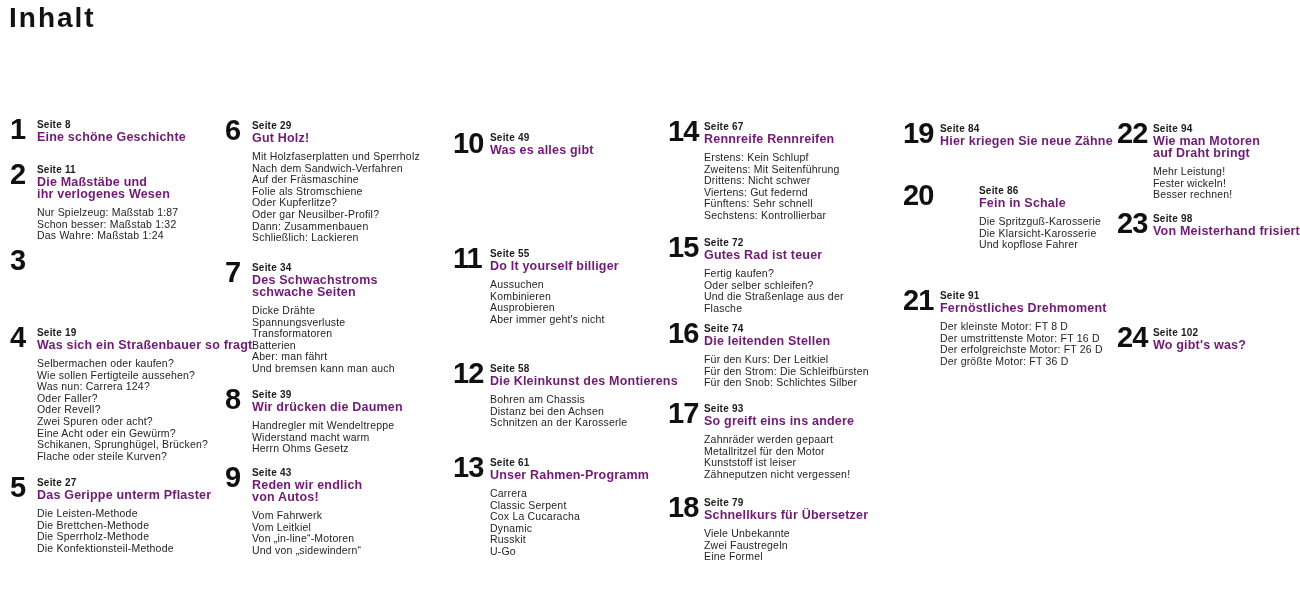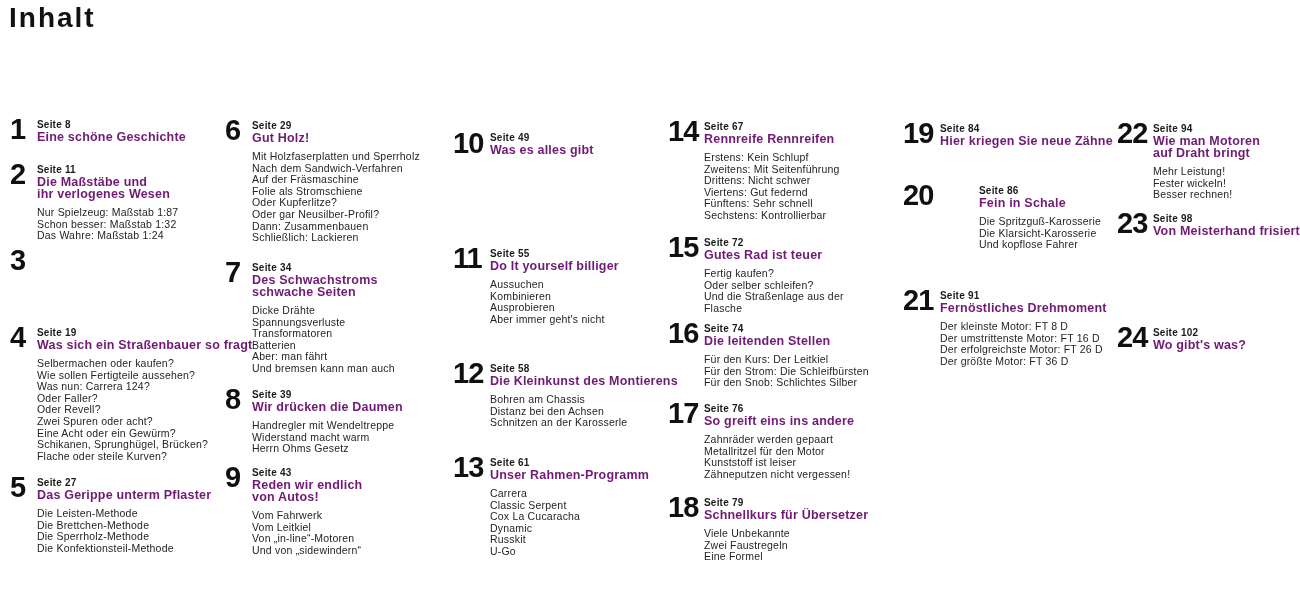--- a/index.html
+++ b/index.html
@@ -271,21 +271,21 @@
         <div class="items">
           <div class="item">Für den Kurs: Der Leitkiel</div>
           <div class="item">Für den Strom: Die Schleifbürsten</div>
           <div class="item">Für den Snob: Schlichtes Silber</div>
         </div>
       </div>
     </section>
     <section class="chapter-entry" style="left: 668px; top: 403px;">
       <div class="num" style="width: 36px;">17</div>
       <div class="body">
-        <div class="page-ref">Seite 76</div>
+        <div class="page-ref">Seite 93</div>
         <h2 class="chapter-title">So greift eins ins andere</h2>
         <div class="items">
           <div class="item">Zahnräder werden gepaart</div>
           <div class="item">Metallritzel für den Motor</div>
           <div class="item">Kunststoff ist leiser</div>
           <div class="item">Zähneputzen nicht vergessen!</div>
         </div>
       </div>
     </section>
     <section class="chapter-entry" style="left: 668px; top: 497px;">

